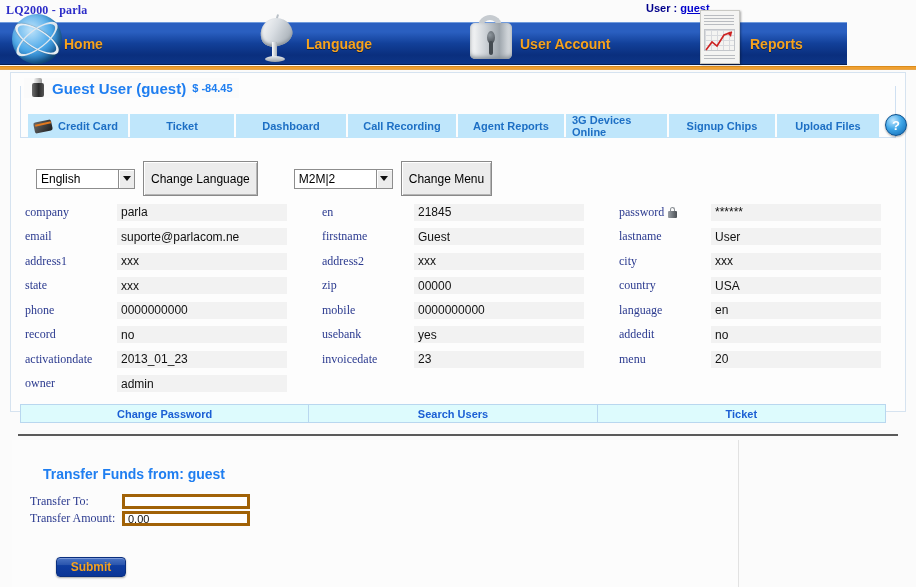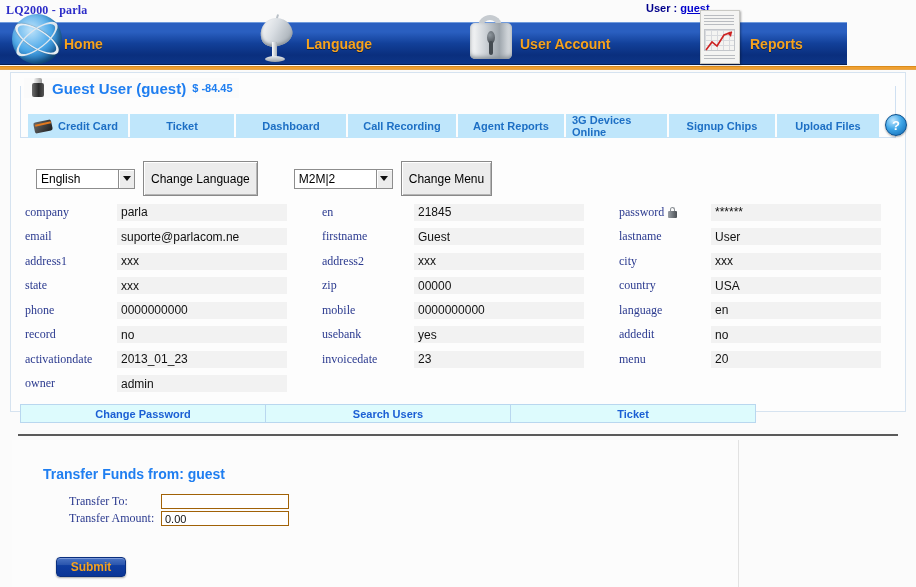--- a/index.html
+++ b/index.html
@@ -215,21 +215,21 @@
     cursor: text;
   }
   .pw-lock { position:relative; width:9px; height:11px; display:inline-block; }
   .pw-lock .b { position:absolute; left:0; top:4px; width:9px; height:7px;
     background: linear-gradient(to right,#9aa0a6,#4a4f54); border-radius:1px; }
   .pw-lock .s { position:absolute; left:2px; top:0; width:5px; height:5px;
     border:1.5px solid #8b9096; border-bottom:none; border-radius:4px 4px 0 0; }
 
   
   #actionbar {
-    position: absolute; left: 20px; top: 404px; width: 736px; height: 19px;
+    position: absolute; left: 20px; top: 404px; width: 866px; height: 19px;
     display: flex; border: 1px solid #b9d7ef; background: #22c55e;
   }
   .actbtn {
     flex: 1; display: flex; align-items: center; justify-content: center;
     font-family: "Liberation Sans", sans-serif; font-size: 11px;
     font-weight: bold; color: #1b5fd4; cursor: pointer;
     border-right: 1px solid #b9d7ef; background: #ddfbfd;
   }
   .actbtn:last-child { border-right: none; }
 
@@ -239,30 +239,30 @@
   
   #transfer {
     position: absolute; left: 12px; top: 440px; width: 727px; height: 147px;
     background: #fcfcfc; border-right: 1px solid #e2e2e2;
   }
   #tf-title {
     position: absolute; left: 31px; top: 26px;
     font-family: "Liberation Sans", sans-serif;
     font-size: 14px; font-weight: bold; color: #1f7ef0;
   }
-  .tfrow { position: absolute; display: flex; align-items: center; margin-left: 39px; }
+  .tfrow { position: absolute; display: flex; align-items: center; }
   #tfrow1 { left: 18px; top: 54px; }
   #tfrow2 { left: 18px; top: 71px; }
   .tflabel {
     font-family: "Liberation Serif", serif; font-size: 12px; color: #2b3a8f;
     width: 92px; text-align: left;
   }
   .tfinput {
     width: 128px; height: 15px; background: #fff;
-    border: 1px solid #a16207;
+    border: 3px solid #a16207;
     font-family: "Liberation Sans", sans-serif; font-size: 11px; color: #111;
     padding-left: 3px; display: flex; align-items: center; cursor: text;
   }
   #submit-btn {
     position: absolute; left: 44px; top: 117px;
     width: 70px; height: 20px; border-radius: 4px;
     background: linear-gradient(to bottom,#4a74c4 0%,#2a55ad 38%,#0f3da0 42%,#0b3596 100%);
     border: 1px solid #0a2f7e;
     display: flex; align-items: center; justify-content: center;
     font-family: "Liberation Sans", sans-serif; font-size: 12px;

